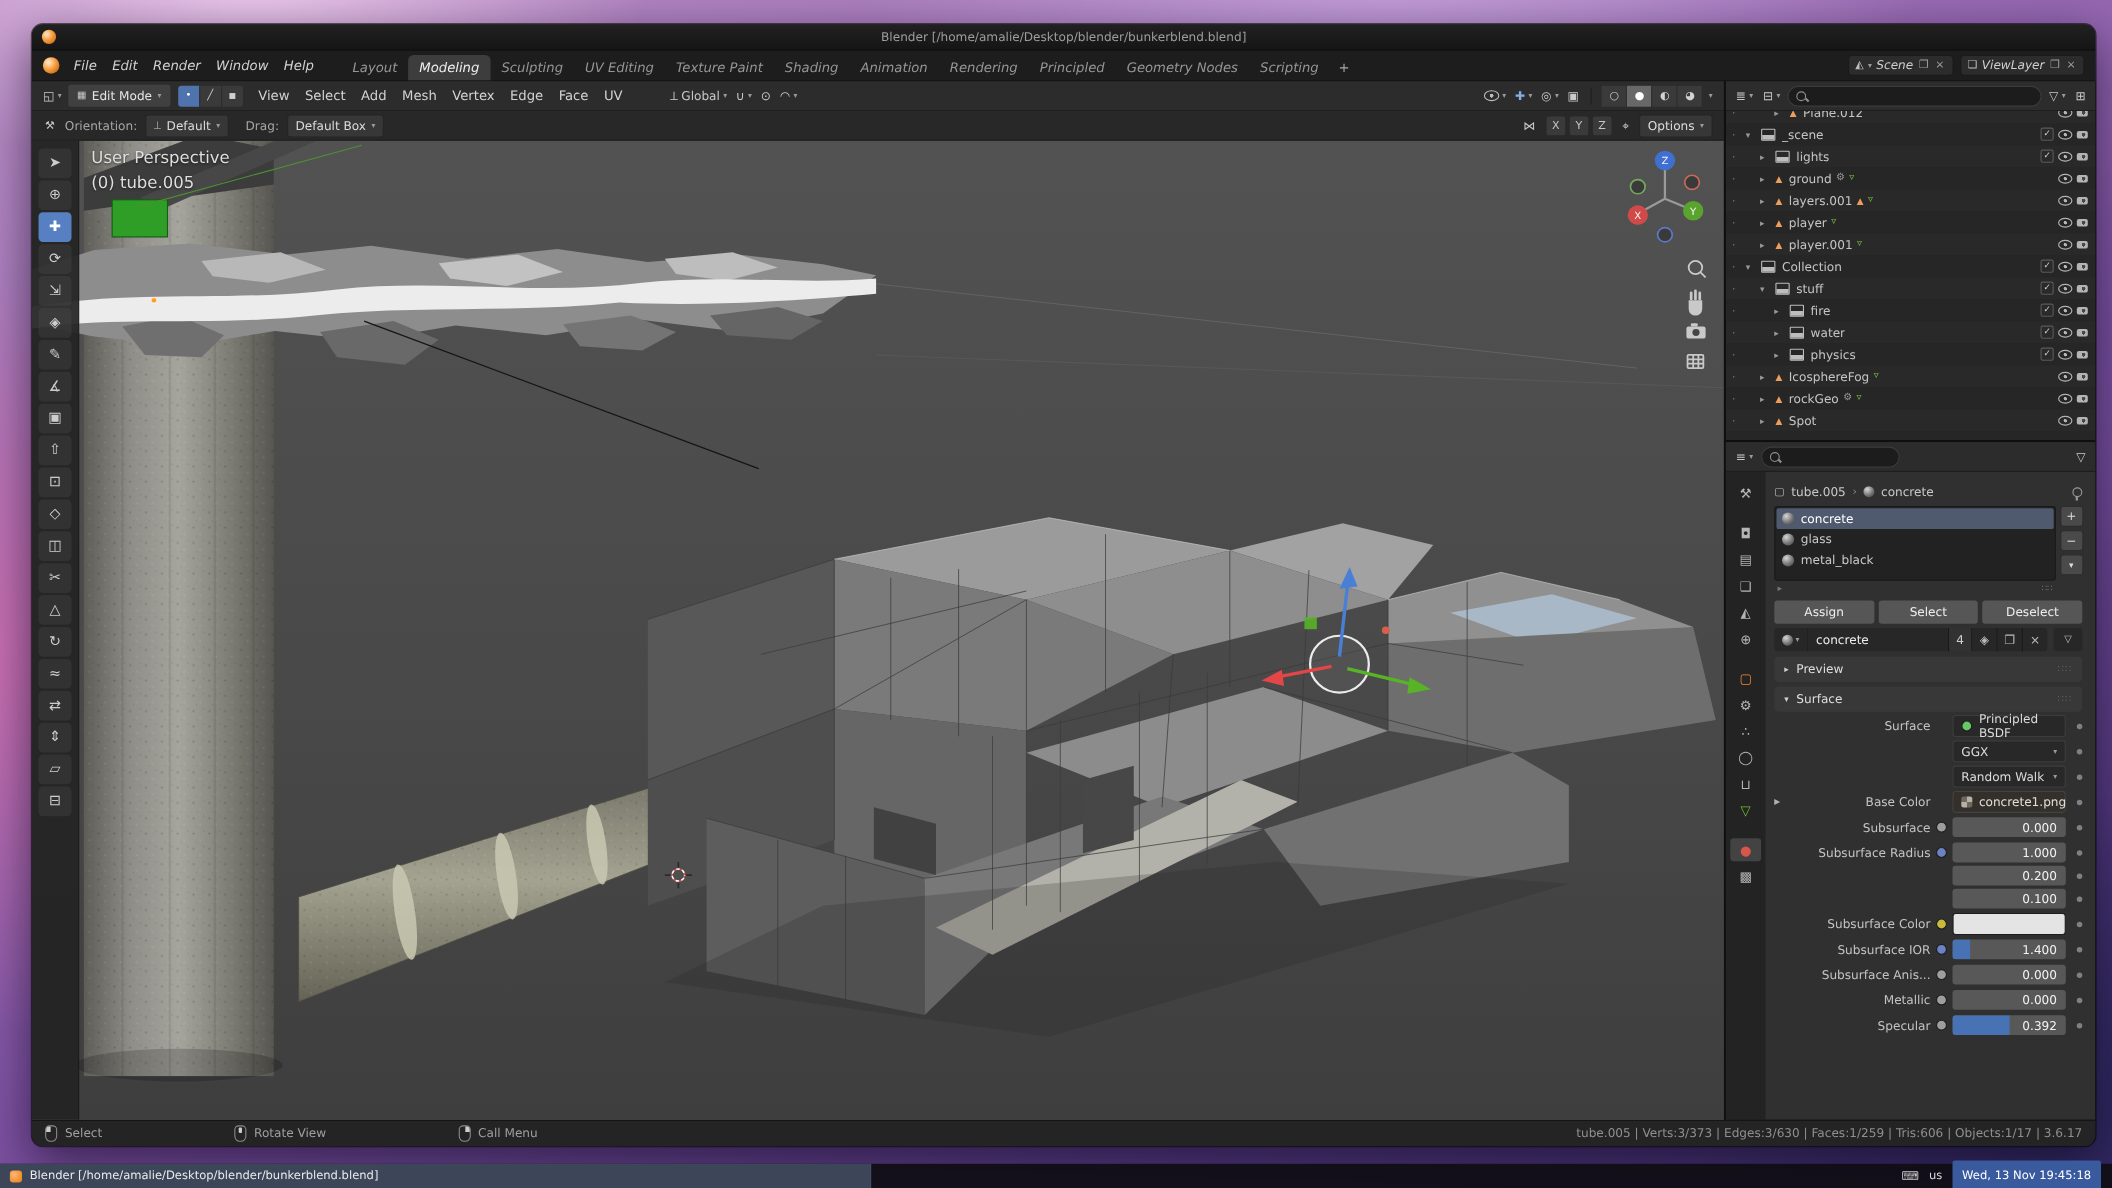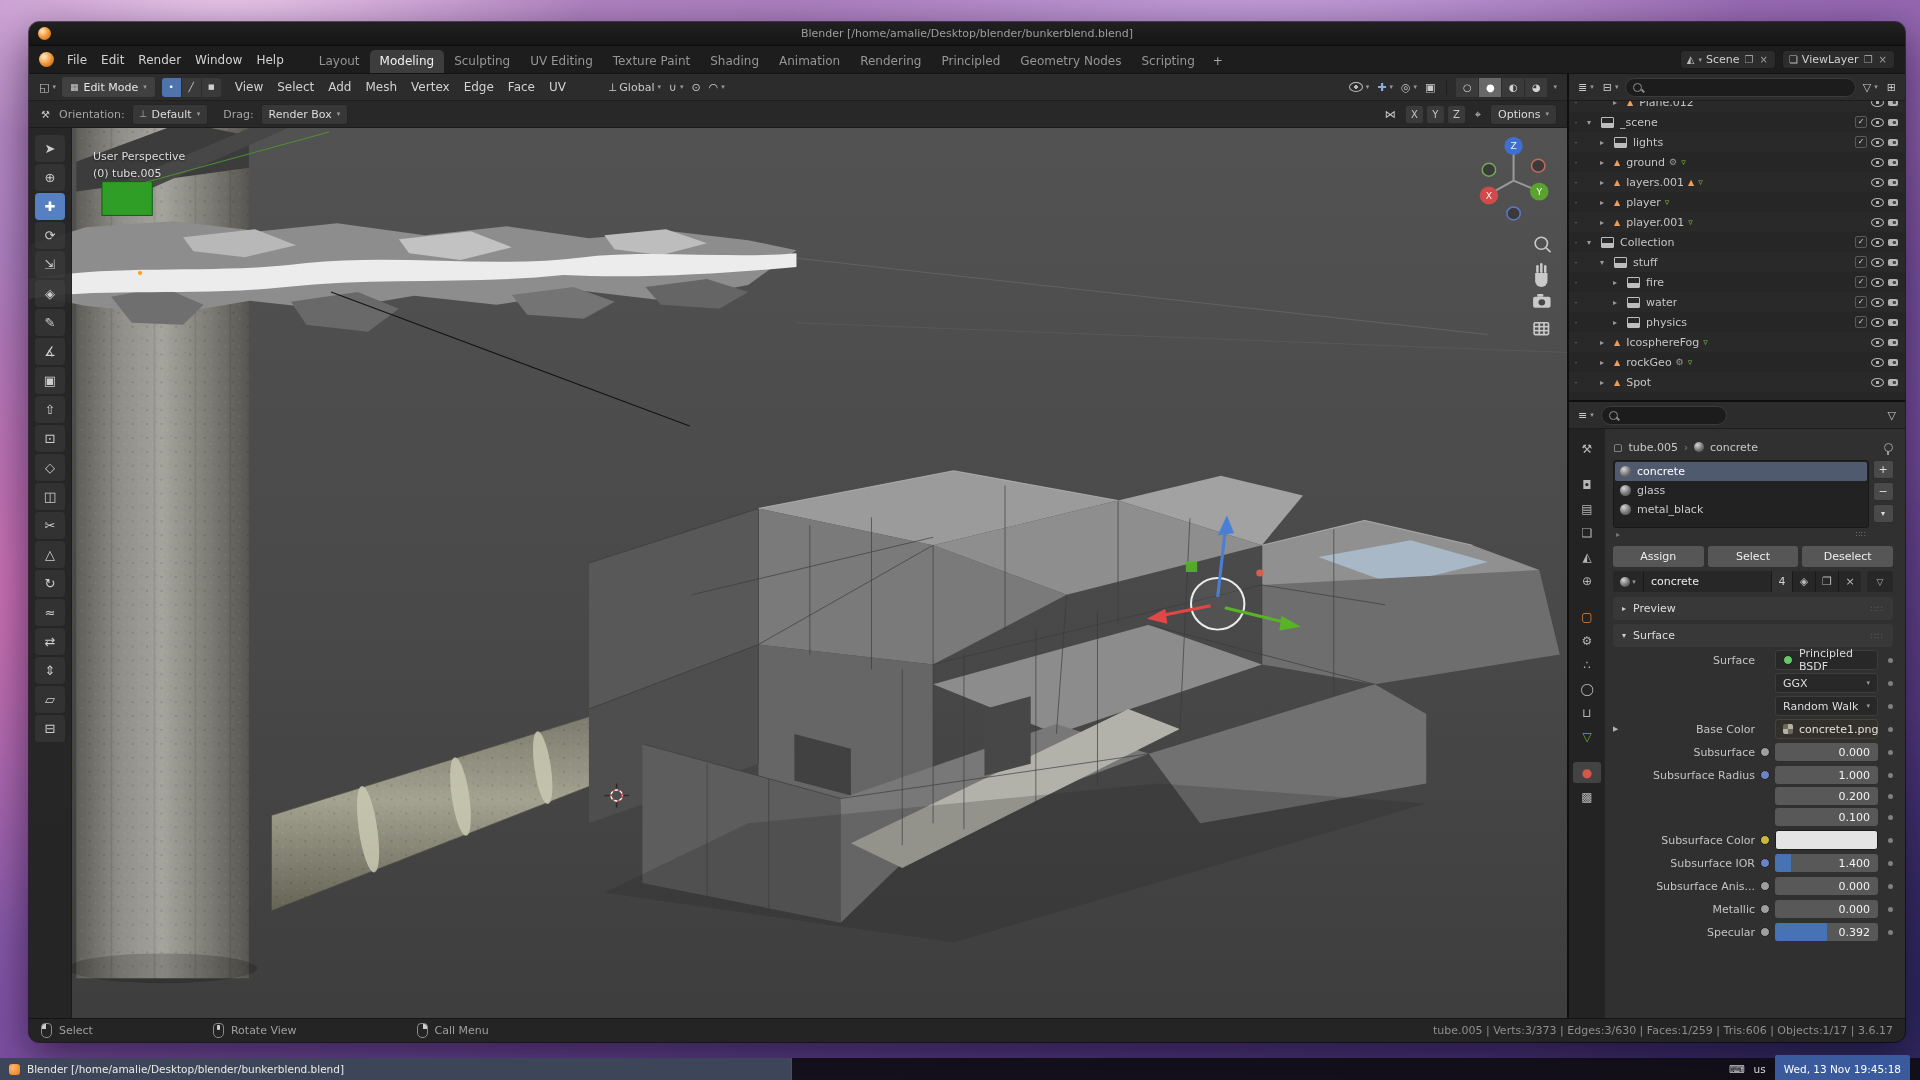--- a/index.html
+++ b/index.html
@@ -15,21 +15,21 @@
     border-radius:10px;overflow:hidden;box-shadow:0 14px 44px rgba(10,5,25,.6);display:flex;flex-direction:column;
     outline:1px solid rgba(0,0,0,.55);}
   
   .titlebar{height:23px;flex:0 0 auto;background:linear-gradient(#212121,#151515);display:flex;align-items:center;
     justify-content:center;position:relative;border-bottom:1px solid #0c0c0c;}
   .blender-logo{position:absolute;left:9px;width:13px;height:13px;border-radius:50%;
     background:radial-gradient(circle at 34% 32%, #ffd9a8 10%, #f59a3c 45%, #c96a10 90%);}
   .title-text{font-size:11px;color:#9d9d9d;}
   
   .topbar{height:27px;flex:0 0 auto;background:#1d1d1d;display:flex;align-items:center;padding:0 10px;gap:2px;
-    border-bottom:1px solid #131313;white-space:nowrap;}
+    border-bottom:1px solid #131313;white-space:nowrap;font-style:italic;}
   .app-icon{width:15px;height:15px;border-radius:50%;margin-right:4px;flex:0 0 auto;
     background:radial-gradient(circle at 34% 32%, #ffe0b5 8%, #f59a3c 48%, #b85e0c 92%);}
   .menu-item{font-size:12px;color:#d2d2d2;padding:3px 7px;border-radius:3px;}
   .tabs{display:flex;margin-left:16px;align-items:flex-end;height:100%;}
   .ws-tab{font-size:12px;color:#969696;padding:4px 10px 5px;border-radius:5px 5px 0 0;}
   .ws-tab.active{background:#3d3d3d;color:#f0f0f0;}
   .ws-add{font-size:12px;color:#a8a8a8;padding:4px 8px 5px;}
   .topbar-right{margin-left:auto;display:flex;gap:6px;align-items:center;}
   .chip{display:flex;align-items:center;gap:4px;background:#2c2c2c;border:1px solid #1a1a1a;border-radius:4px;
     padding:2px 6px;font-size:11px;color:#cfcfcf;}
@@ -66,22 +66,22 @@
   .axisbtn{width:17px;height:17px;background:#3a3a3a;border:1px solid #292929;border-radius:3px;color:#c6c6c6;
     font-size:10px;display:flex;align-items:center;justify-content:center;}
   
   .viewport{flex:1;position:relative;min-height:0;overflow:hidden;background:#464646;}
   svg.scene{position:absolute;inset:0;width:100%;height:100%;display:block;}
   .toolbar{position:absolute;left:0;top:0;bottom:0;width:42px;background:rgba(36,36,36,.93);display:flex;
     flex-direction:column;align-items:center;padding-top:7px;gap:2px;border-right:1px solid rgba(0,0,0,.25);}
   .tool{width:30px;height:27px;border-radius:4px;color:#cdcdcd;font-size:13px;display:flex;align-items:center;
     justify-content:center;background:rgba(88,88,88,.25);}
   .tool.active{background:#5680c2;color:#fff;}
-  .vp-overlay-text{position:absolute;left:54px;top:20px;color:#dedede;font-size:11px;line-height:1.55;
-    text-shadow:0 1px 2px rgba(0,0,0,.55);margin-left:10px;}
+  .vp-overlay-text{position:absolute;left:54px;top:4px;color:#dedede;font-size:15px;line-height:1.55;
+    text-shadow:0 1px 2px rgba(0,0,0,.55);}
   
   .right-stack{width:336px;flex:0 0 auto;display:flex;flex-direction:column;background:#0f0f0f;gap:2px;}
   .outliner{height:326px;flex:0 0 auto;display:flex;flex-direction:column;background:#262626;}
   .outliner-header,.props-header{height:26px;flex:0 0 auto;background:#2c2c2c;border-bottom:1px solid #1d1d1d;
     display:flex;align-items:center;gap:5px;padding:0 7px;}
   .search{flex:1;background:#1c1c1c;border:1px solid #3b3b3b;border-radius:10px;height:17px;display:flex;
     align-items:center;gap:5px;padding:0 7px;color:#9a9a9a;min-width:0;}
   .mag{width:7px;height:7px;border:1.4px solid #8e8e8e;border-radius:50%;position:relative;flex:0 0 auto;}
   .mag::after{content:'';position:absolute;width:4px;height:1.5px;background:#8e8e8e;right:-3.5px;bottom:-1px;
     transform:rotate(45deg);}
@@ -308,21 +308,21 @@
       <div class="vp-tools">
         <span class="hico" style="font-size:10px">⚒</span>
         <span class="tlabel">Orientation:</span>
         <div class="tchip">
           <span style="color:#9f9f9f;font-size:10px">⟂</span>
           <span>Default</span>
           <span class="caret">▾</span>
         </div>
         <span class="tlabel" style="margin-left:8px">Drag:</span>
         <div class="tchip">
-          <span>Render Box</span>
+          <span>Default Box</span>
           <span class="caret">▾</span>
         </div>
         <div style="margin-left:auto"></div>
         <span class="hico">⋈</span>
         <div id="axis-toggles" style="display:flex;gap:2px">
             <div class="axisbtn">X</div>
             <div class="axisbtn">Y</div>
             <div class="axisbtn">Z</div>
           </div>
         <span class="hico">⌖</span>

